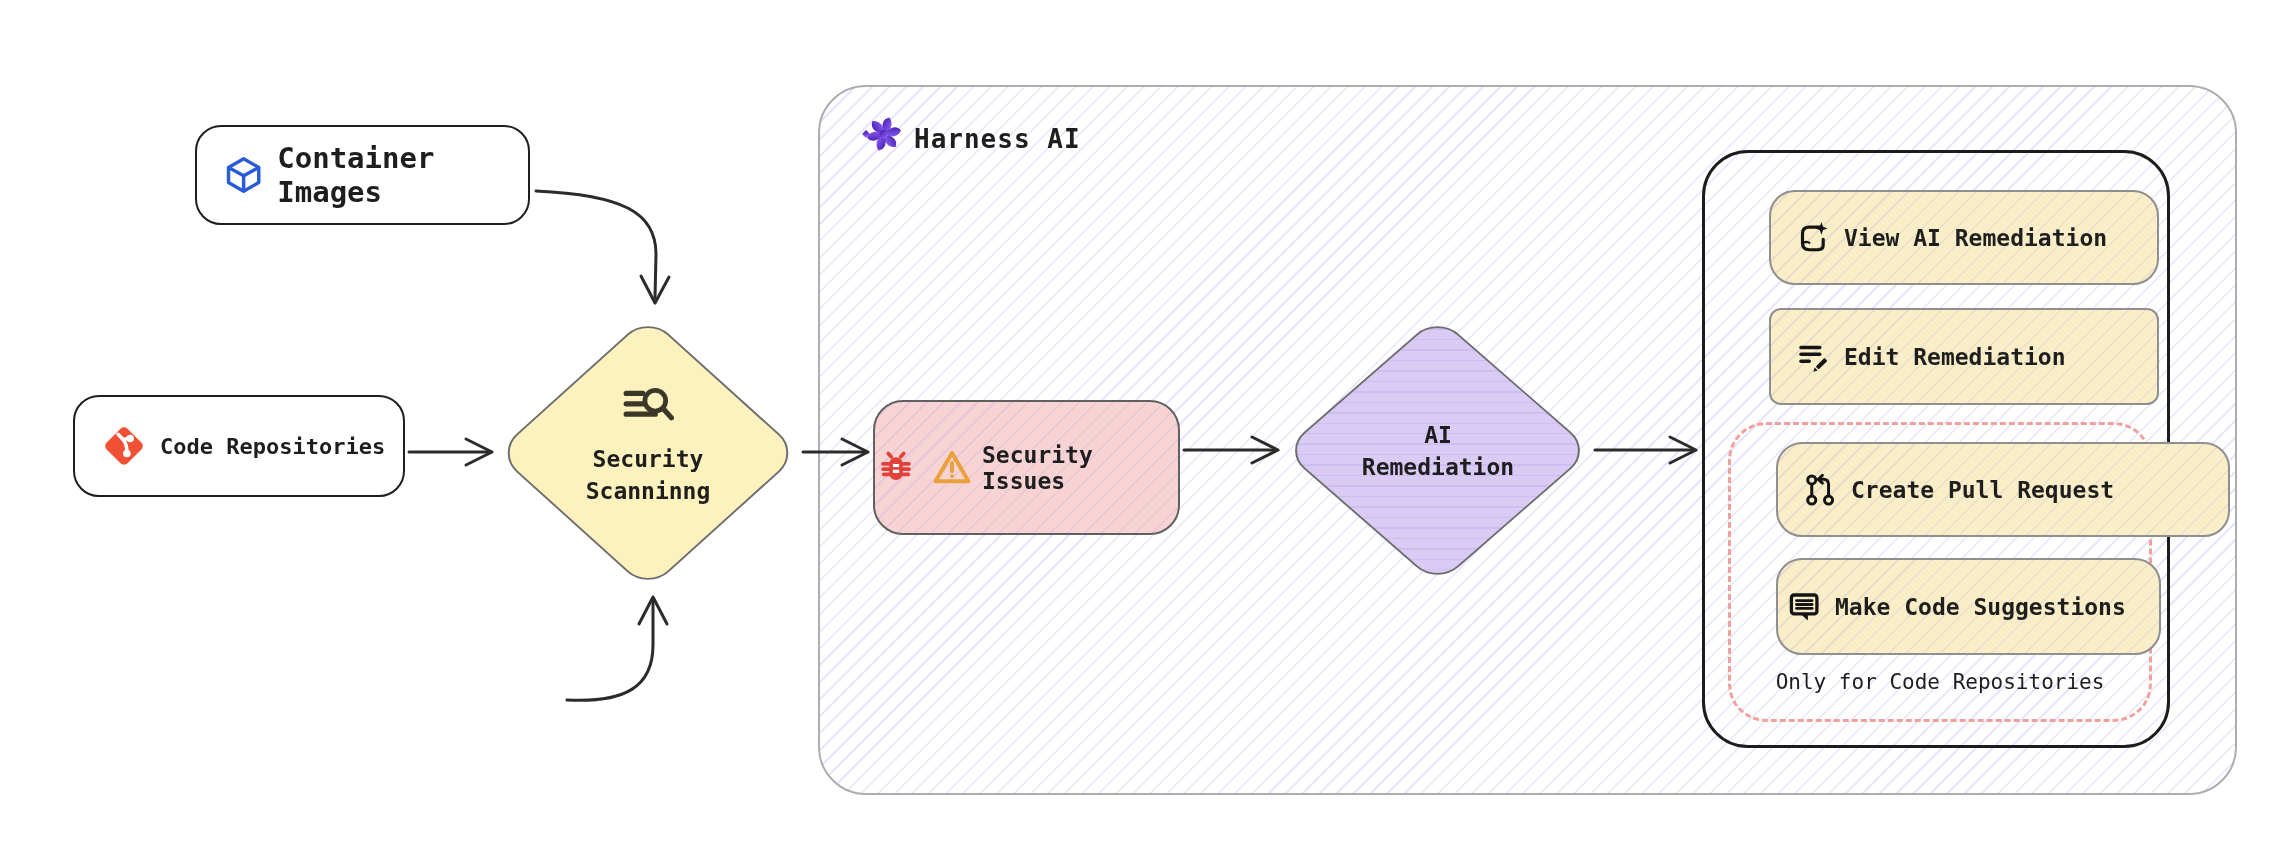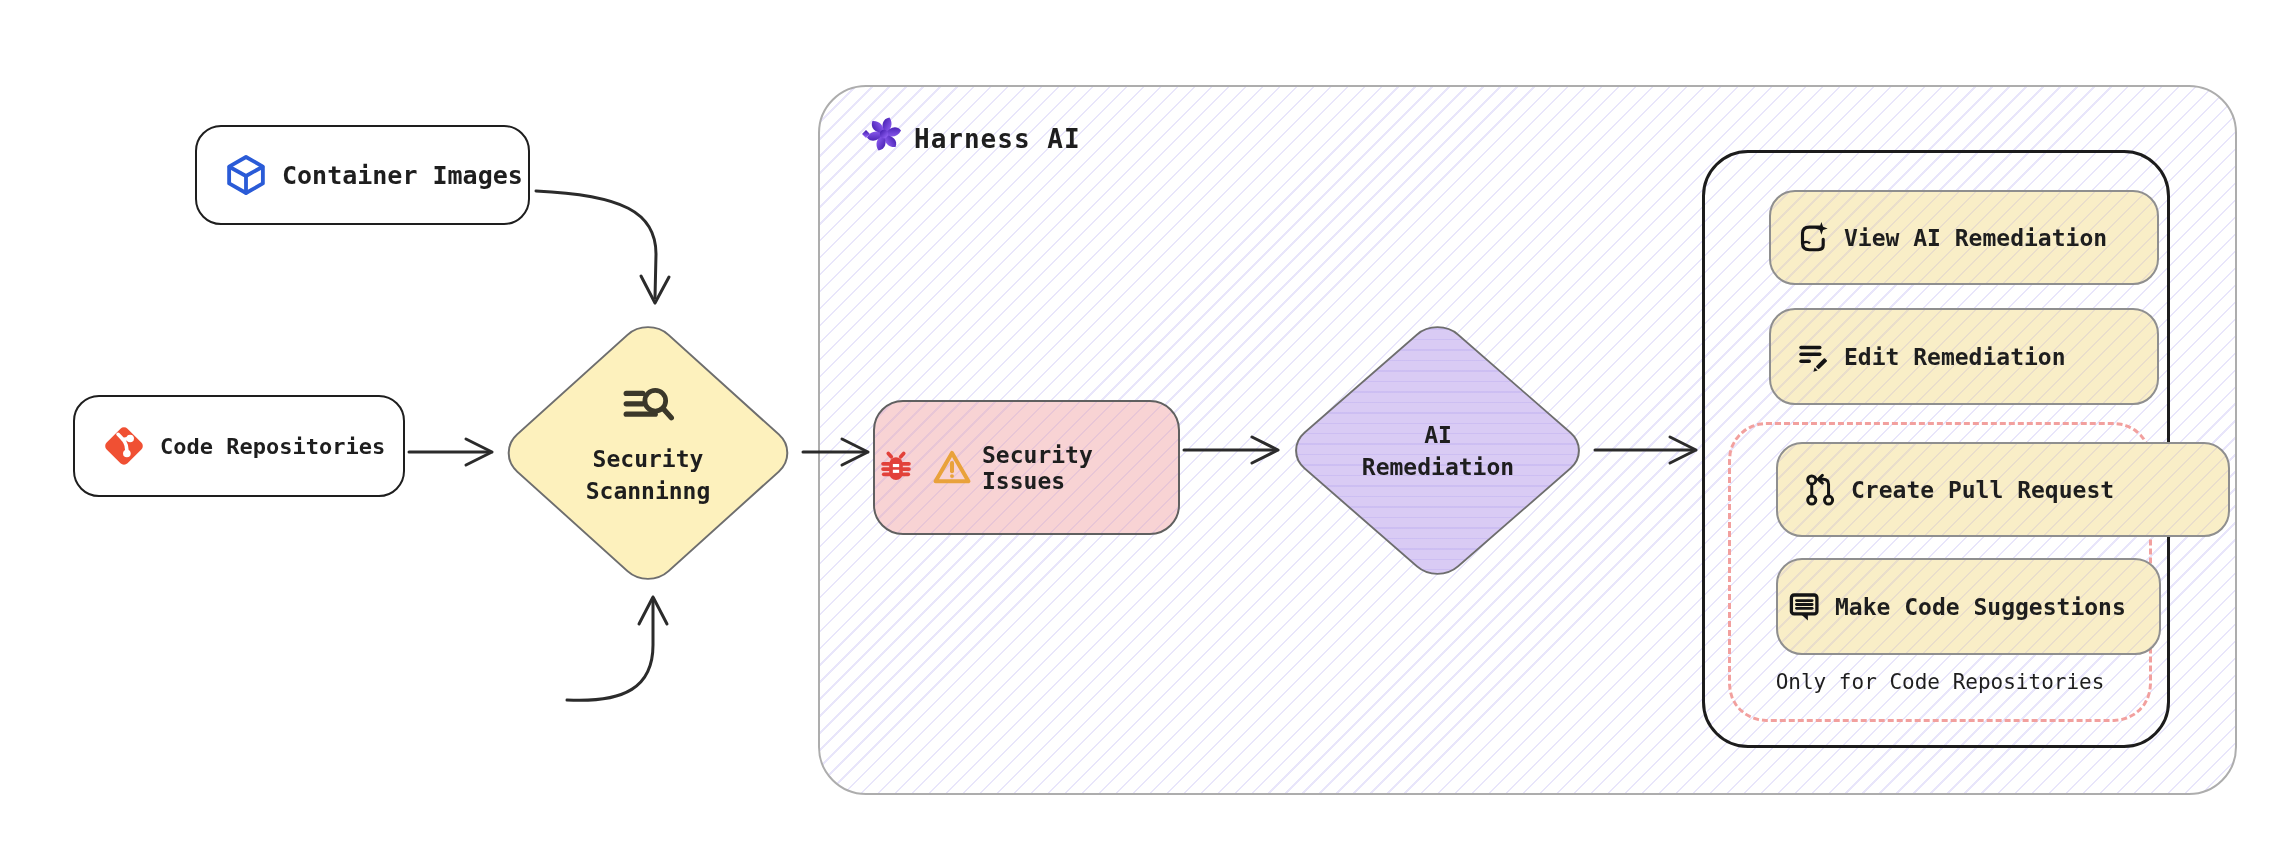--- a/index.html
+++ b/index.html
@@ -18,21 +18,21 @@
       transparent 1.6px, transparent 12px);
     box-sizing:border-box;
   }
   .harness-title{left:914px;top:124px;font-size:26px;font-weight:bold;letter-spacing:1px;}
 
   
   .node{
     display:flex;align-items:center;gap:13px;padding-left:26px;box-sizing:border-box;
     background:#fff;border:2.5px solid #1e1e1e;border-radius:26px;font-weight:bold;
   }
-  .n-container{left:195px;top:125px;width:335px;height:100px;font-size:25px;}
+  .n-container{left:195px;top:125px;width:335px;height:100px;font-size:29px;}
   .n-repos{left:73px;top:395px;width:332px;height:102px;font-size:22px;}
   .n-infra{left:195px;top:642px;width:365px;height:101px;font-size:21px;}
 
   
   .diamond-wrap{position:absolute;}
   .diamond-shape{
     position:absolute;box-sizing:border-box;border:2.5px solid #6e6e6e;border-radius:30px;
   }
   .d-yellow .diamond-shape{left:45px;top:30px;width:216px;height:216px;background:#fdf1bd;
     transform:scale(1,0.903) rotate(45deg);}
@@ -66,21 +66,21 @@
   }
   .action-btn{
     display:flex;align-items:center;gap:13px;padding-left:24px;box-sizing:border-box;
     background-color:#f9eec7;
     background-image:repeating-linear-gradient(135deg,
       rgba(121,105,230,0.12) 0px, rgba(121,105,230,0.12) 1.6px,
       transparent 1.6px, transparent 12px);
     border:2px solid #8f8f8f;border-radius:26px;font-weight:bold;font-size:23px;cursor:pointer;margin-left:29px;
   }
   .b-view{left:1740px;top:190px;width:390px;height:95px;}
-  .b-edit{left:1740px;top:308px;width:390px;height:97px;}
+  .b-edit{left:1740px;top:308px;width:390px;height:97px;border-radius:12px;}
   .b-pr{left:1747px;top:442px;width:454px;height:95px;}
   .b-suggest{left:1747px;top:558px;width:385px;height:97px;padding-left:8px;}
   .dashed-group{
     left:1728px;top:422px;width:424px;height:300px;border:3px dashed #f2a09e;border-radius:38px;
     box-sizing:border-box;
   }
   .group-note{left:1728px;top:670px;width:424px;text-align:center;font-size:21px;}
 
   
   .links{left:0;top:0;pointer-events:none;}

